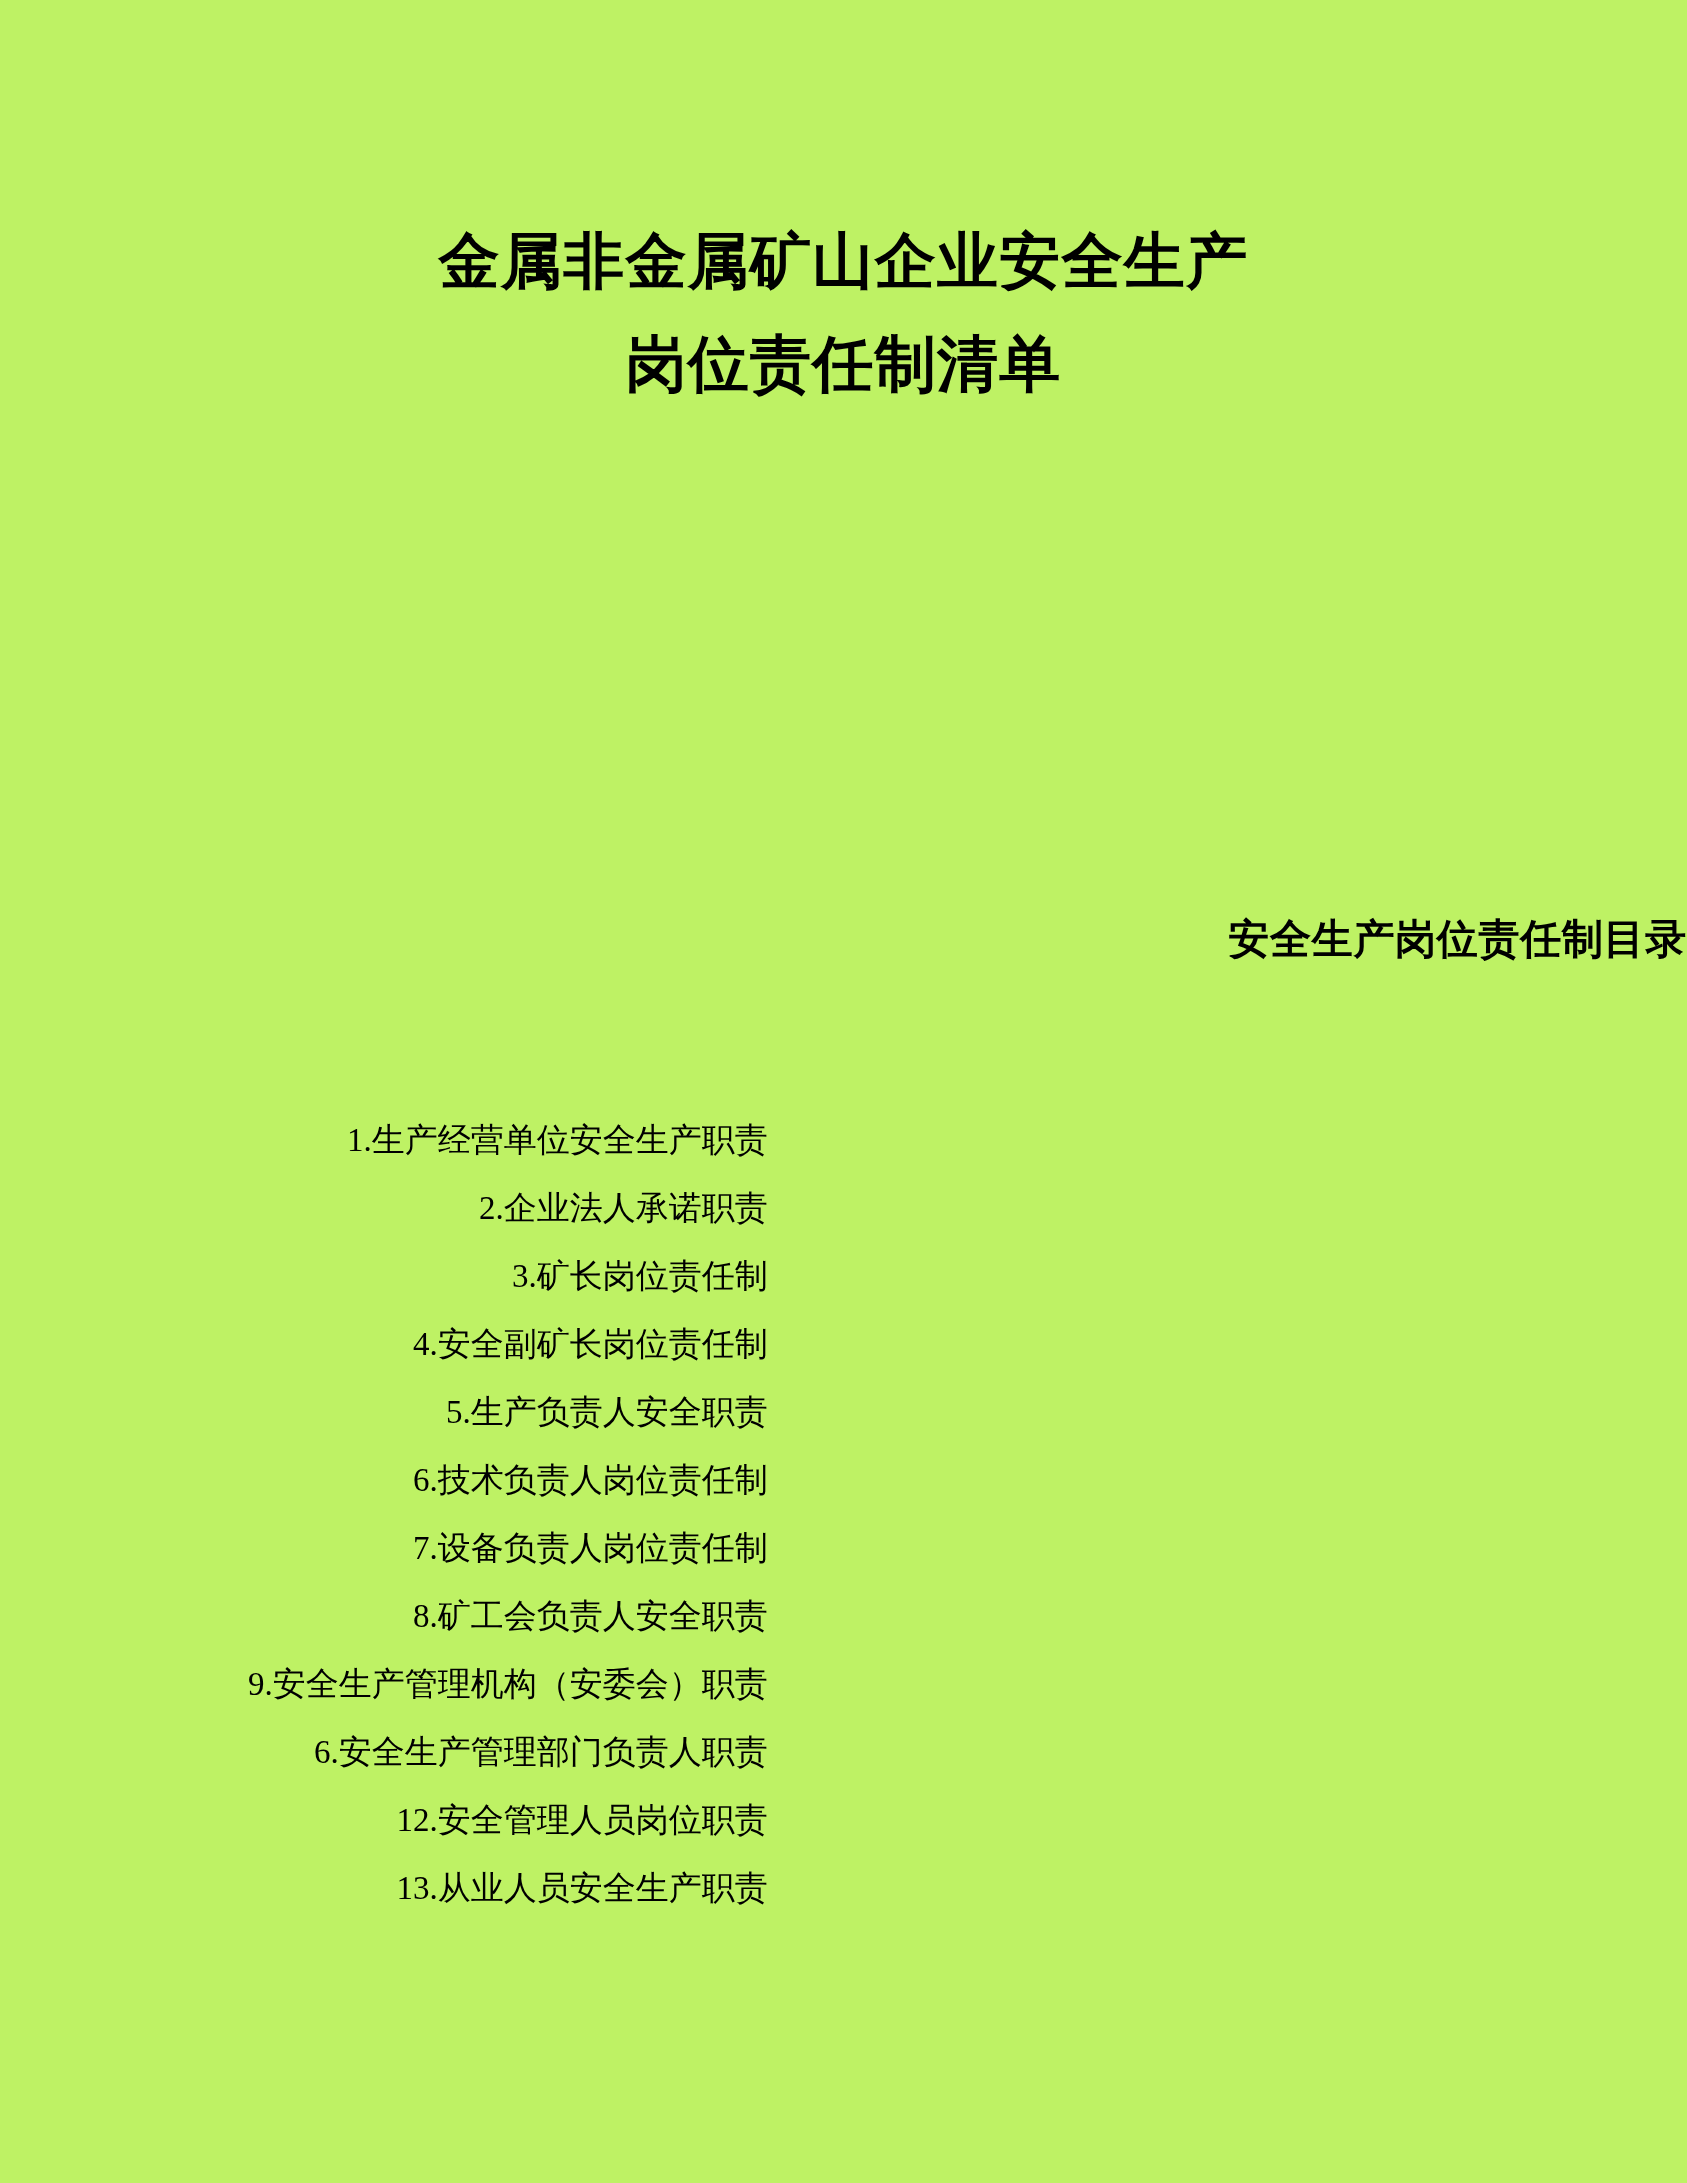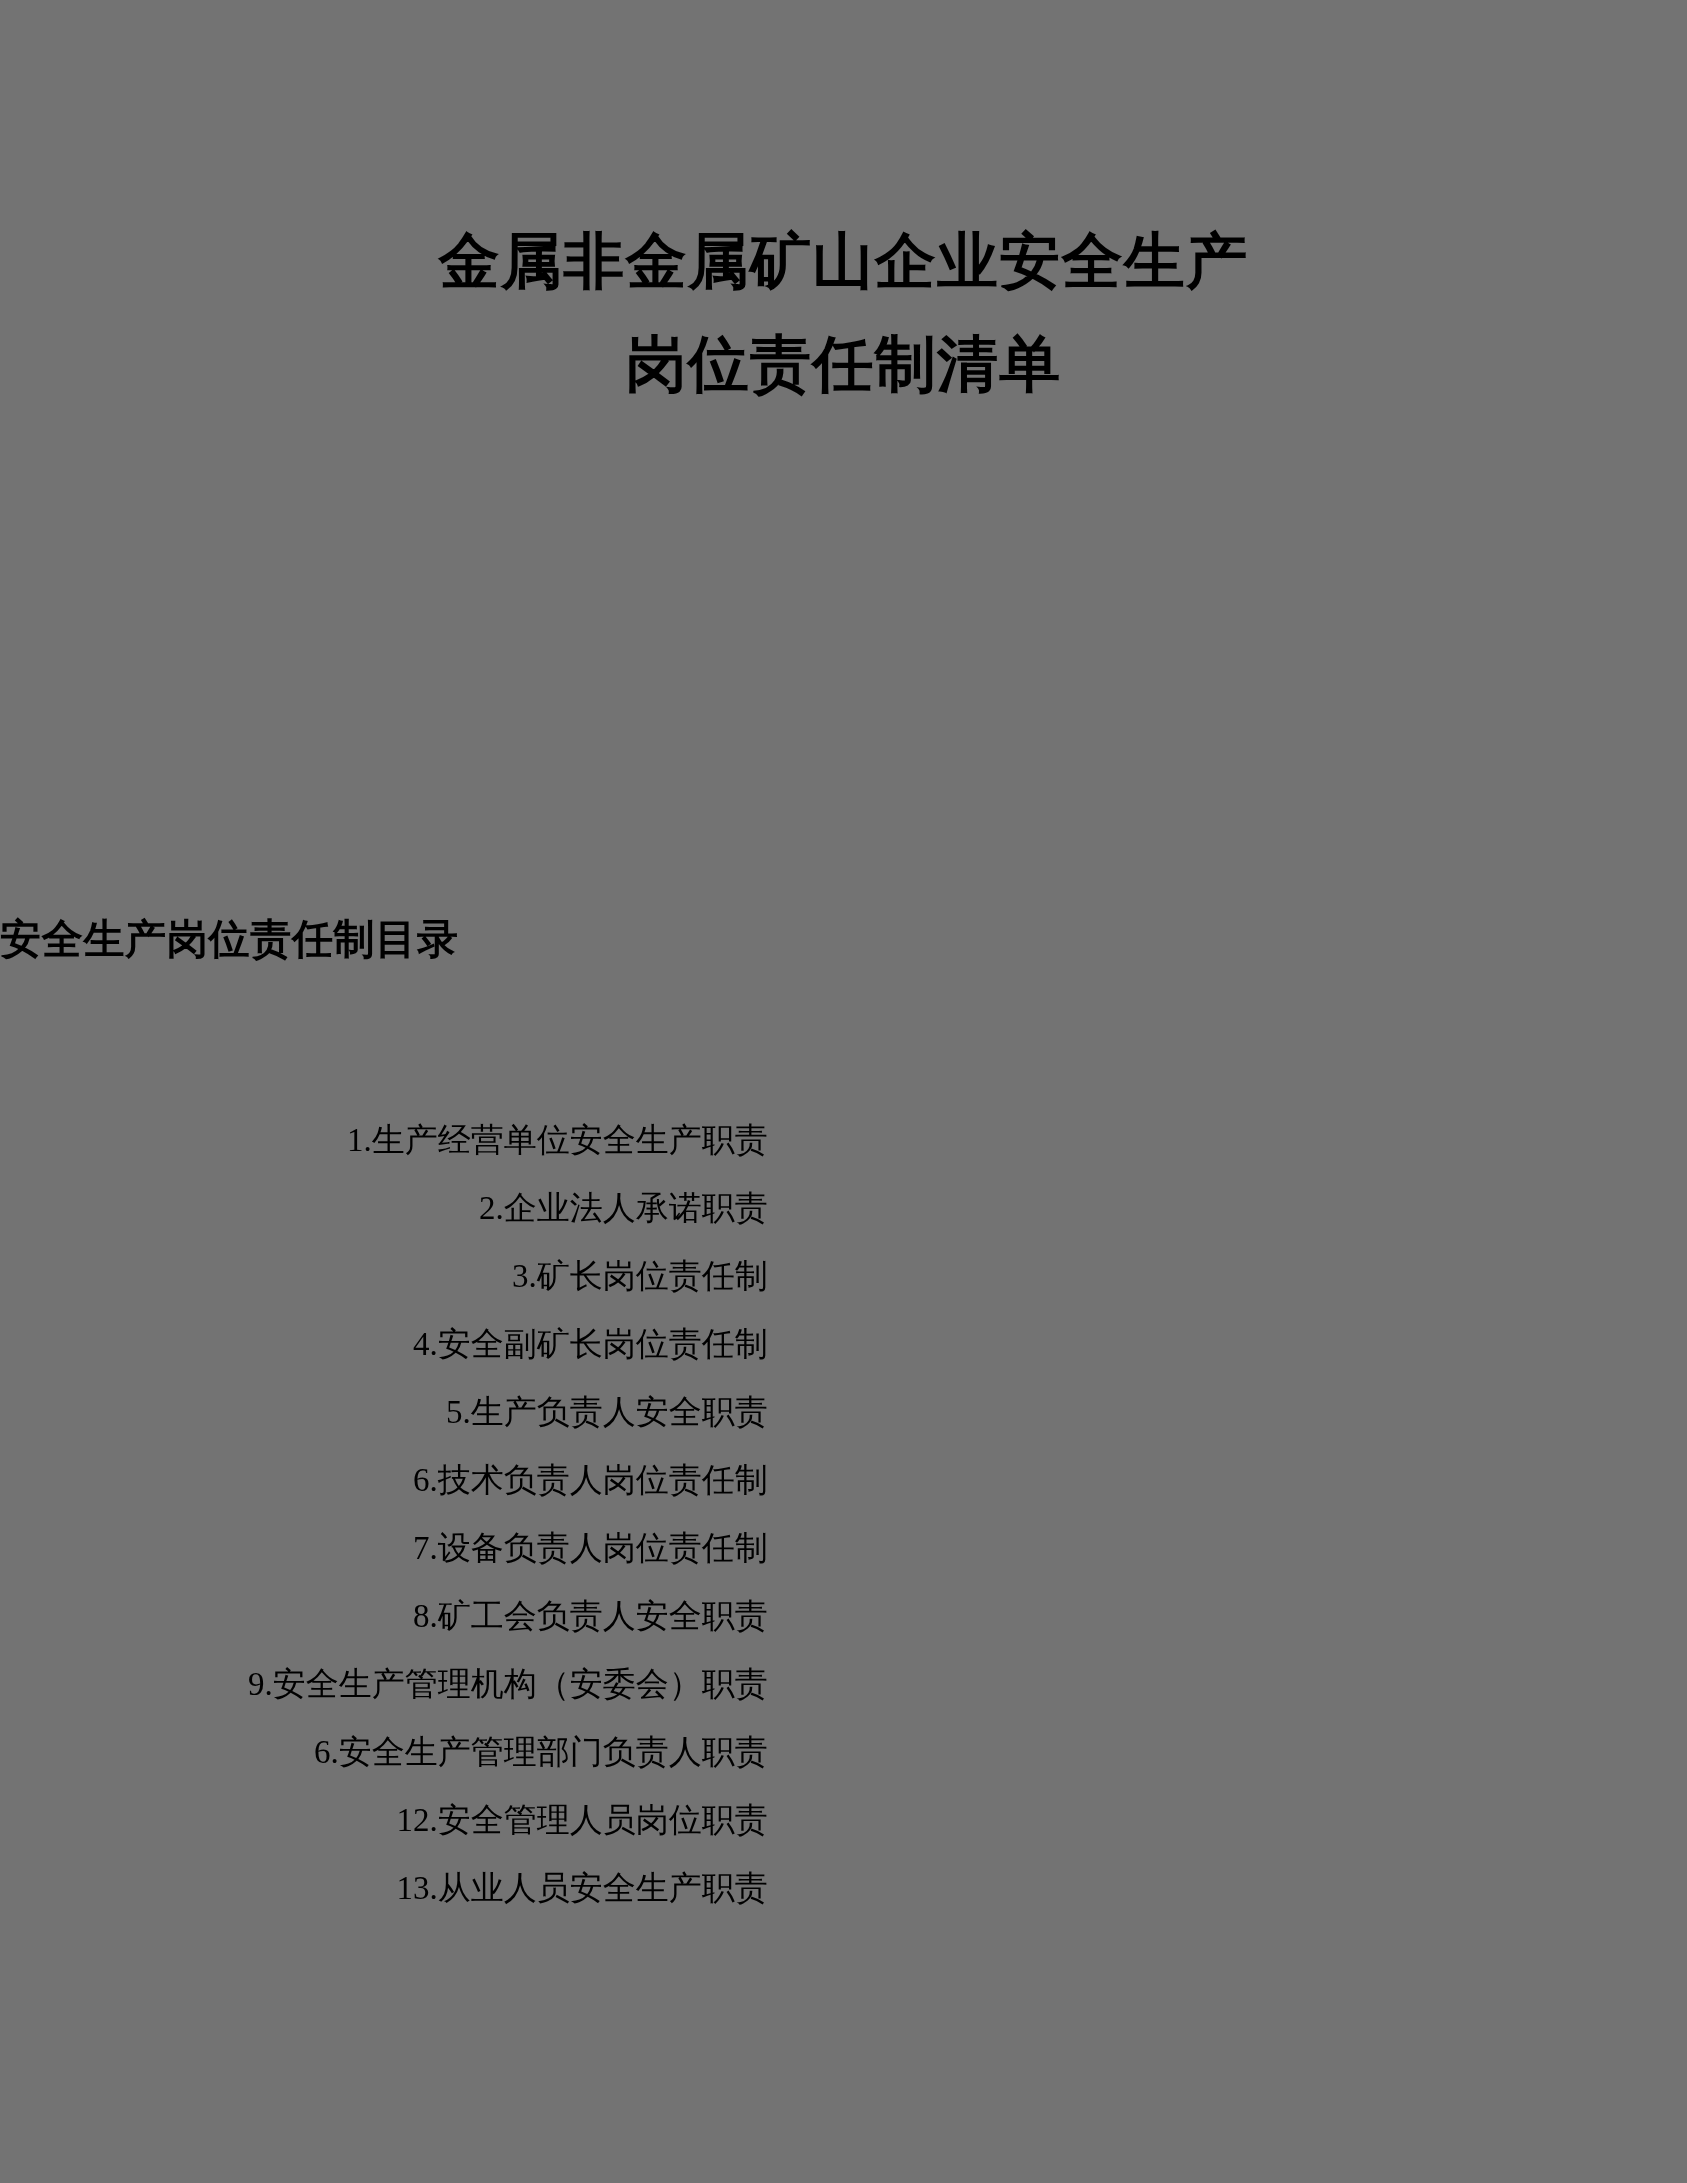--- a/index.html
+++ b/index.html
@@ -4,21 +4,21 @@
 <style>
   html, body {
     margin: 0;
     padding: 0;
     background: #ffffff;
   }
   .page {
     position: relative;
     width: 1687px;
     height: 2183px;
-    background: #737373;
+    background: #bef264;
     color: #000000;
     font-family: "Liberation Serif", "DejaVu Serif", serif;
     overflow: hidden;
   }
   .doc-title {
     position: absolute;
     top: 210px;
     left: 0;
     width: 100%;
     margin: 0;
@@ -30,21 +30,21 @@
   }
   .doc-title .title-line {
     display: block;
   }
   .toc-heading {
     position: absolute;
     top: 919px;
     left: 0;
     width: 100%;
     margin: 0;
-    text-align: left;
+    text-align: right;
     font-size: 41px;
     font-weight: bold;
     line-height: 41px;
     letter-spacing: 0.7px;
   }
   .toc-list {
     position: absolute;
     top: 1106px;
     left: 248px;
     margin: 0;

